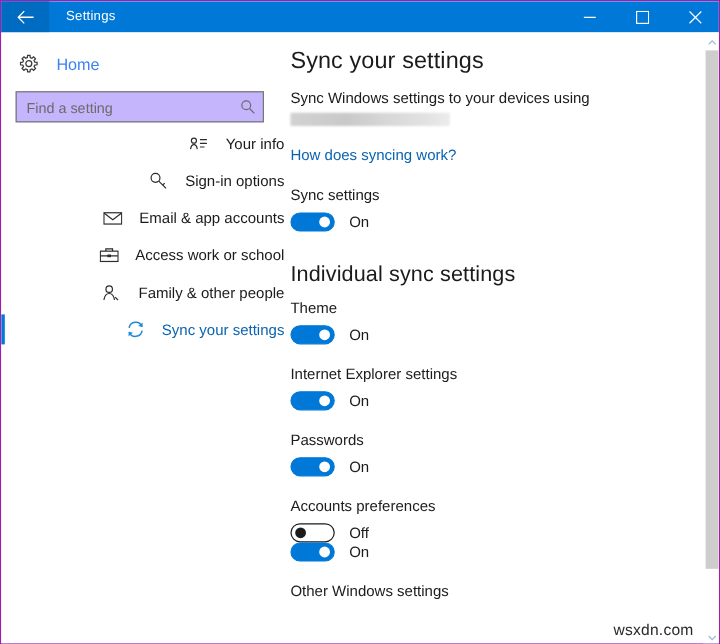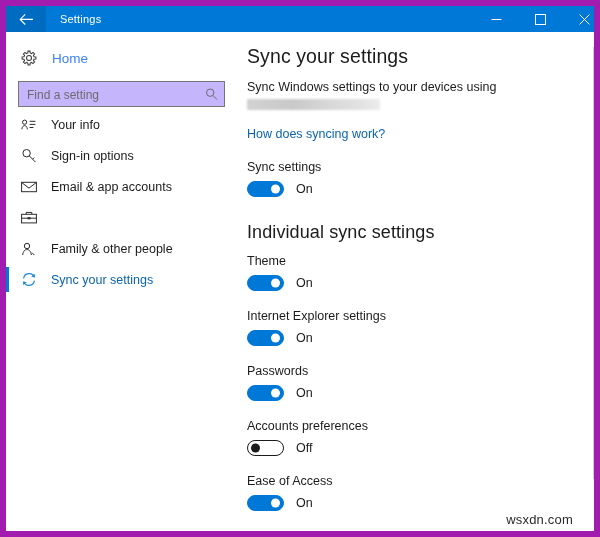--- a/index.html
+++ b/index.html
@@ -14,21 +14,21 @@
     overflow: hidden;
   }
 
   
   .window {
     position: relative;
     width: 600px;
     height: 537px;
     box-sizing: border-box;
     background: #ffffff;
-    border: 6px solid #a21caf;
+    border: 1px solid #a21caf;
     overflow: hidden;
   }
 
   
   .titlebar {
     position: absolute;
     top: 0; left: 0;
     width: 600px;
     height: 26px;
     background: #0078d7;
@@ -125,20 +125,21 @@
     color: #6e6e6e;
     padding: 17px 0 6px 12px;
   }
   .nav-list { margin-top: 2px; }
   .nav-item {
     position: relative;
     display: flex;
     align-items: center;
     height: 31px;
     padding-left: 15px;
+    justify-content: flex-end;
   }
   .nav-item .ico {
     width: 19px;
     display: flex;
     align-items: center;
     justify-content: flex-start;
   }
   .nav-item .lbl {
     margin-left: 11px;
     font-size: 12.5px;
@@ -396,20 +397,21 @@
           <span class="ico">
             <svg width="16" height="13" viewBox="0 0 16 13">
               <g fill="none" stroke="#2b2b2b" stroke-width="1">
                 <rect x="0.6" y="3.3" width="14.8" height="8.6"></rect>
                 <path d="M5.2 3.1 V1.4 H10.8 V3.1"></path>
                 <path d="M0.8 7.2 H15.2"></path>
                 <rect x="6.5" y="6.1" width="3" height="2.2" fill="#2b2b2b" stroke="none"></rect>
               </g>
             </svg>
           </span>
+          <span class="lbl">Access work or school</span>
         </div>
 
         <div class="nav-item">
           <span class="ico">
             <svg width="15" height="14" viewBox="0 0 15 14">
               <g fill="none" stroke="#2b2b2b" stroke-width="1">
                 <circle cx="6" cy="4" r="2.7"></circle>
                 <path d="M1.6 13 C2.2 9.1 3.9 7.6 6 7.6 C8.1 7.6 9.8 9.1 10.4 13"></path>
                 <path d="M11 10.7 L13.4 13.1"></path>
               </g>
@@ -492,29 +494,32 @@
           <div class="setting-label">Accounts preferences</div>
           <div class="toggle-row">
             <div class="switch off">
               <span class="knob"></span>
             </div>
             <span class="state">Off</span>
           </div>
         </div>
 
         <div class="setting-block">
-          <div class="setting-label">Ease of Access</div>
           <div class="toggle-row">
             <div class="switch on">
               <span class="knob"></span>
             </div>
             <span class="state">On</span>
           </div>
         </div>
 
+        <div class="setting-block">
+          <div class="setting-label">Other Windows settings</div>
+
+        </div>
 
       </div>
 
       <div class="scrollbar">
         <div class="sb-arrow up">
           <span>
             <svg width="7" height="5" viewBox="0 0 7 5">
               <path d="M0.6 4 L3.5 1 L6.4 4" fill="none" stroke="#9fb8cc" stroke-width="1"></path>
             </svg>
           </span>

